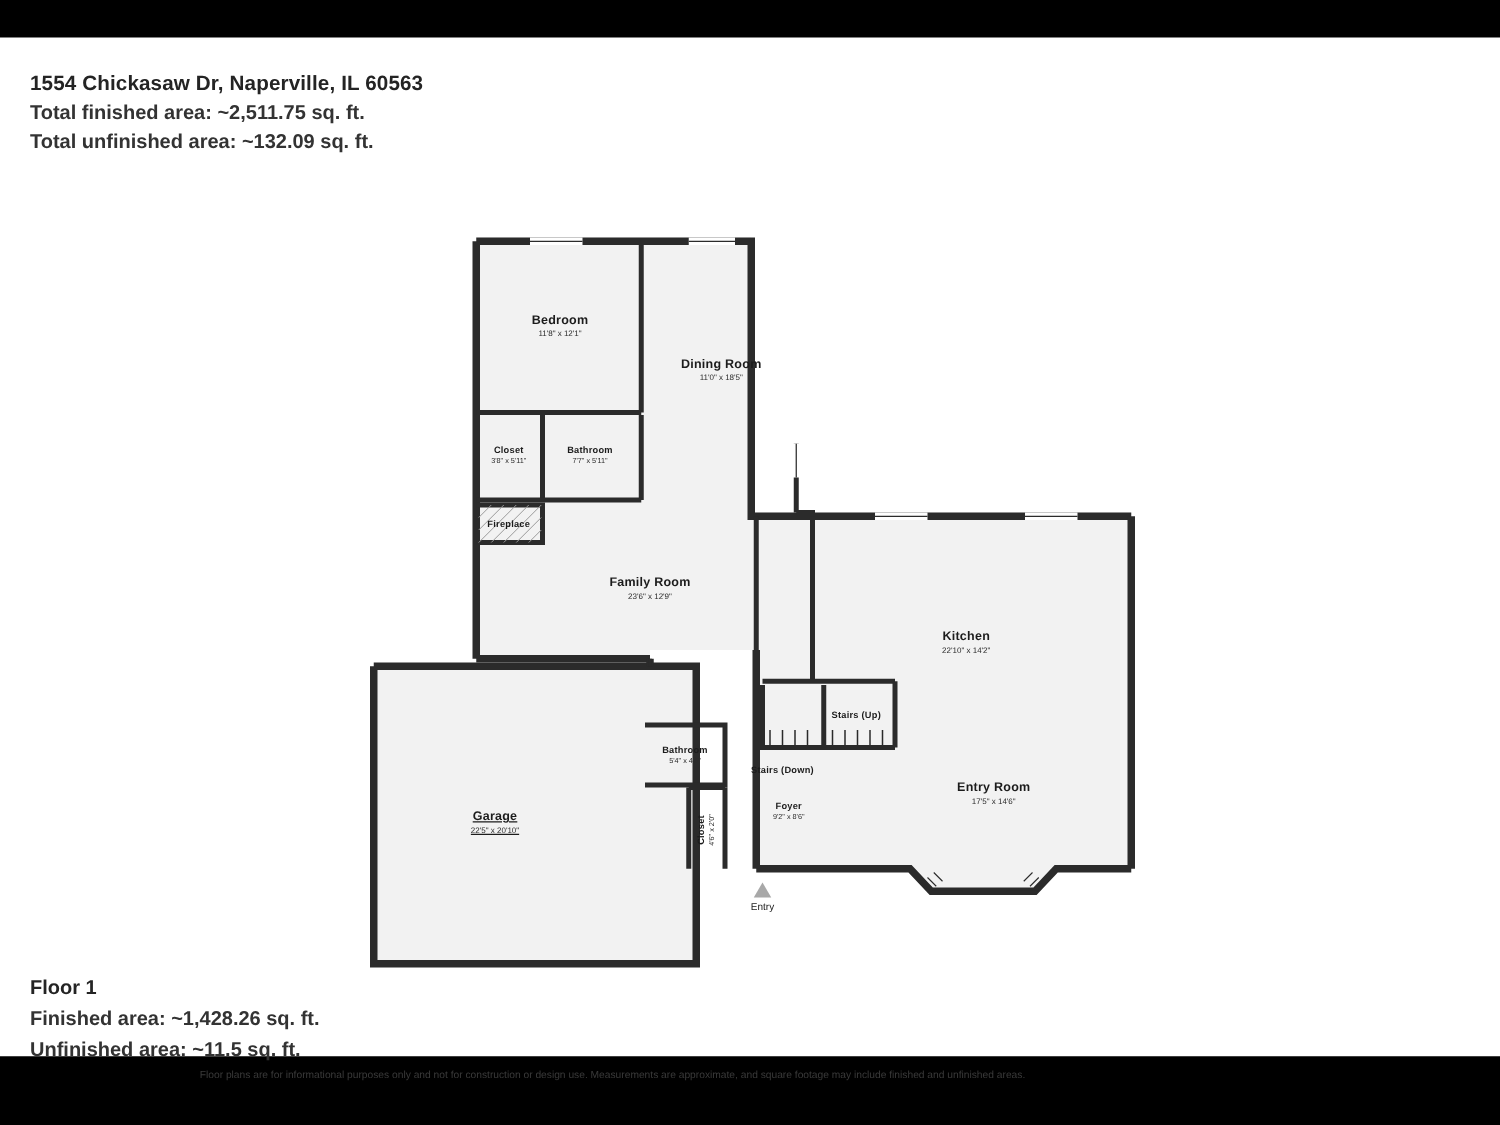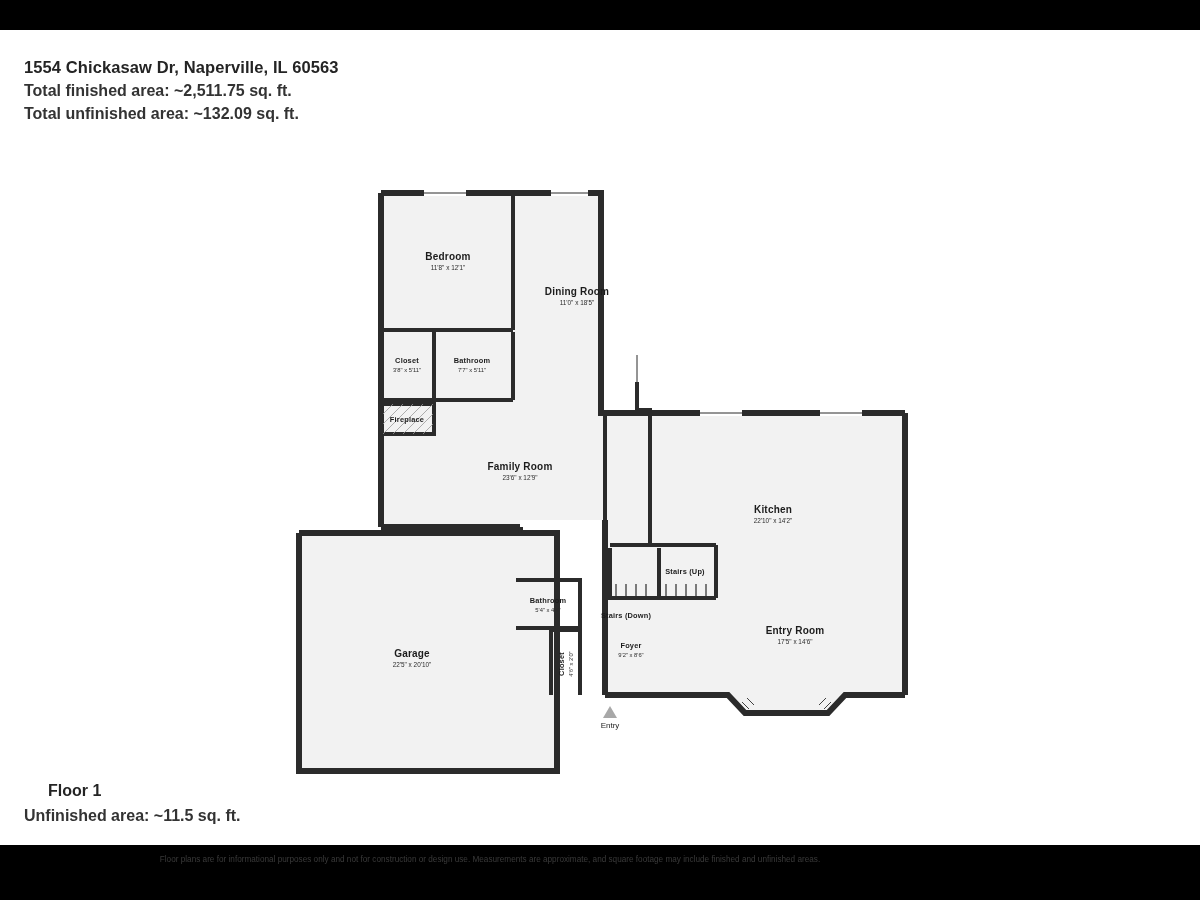--- a/index.html
+++ b/index.html
@@ -46,21 +46,20 @@
   #footer {
     position: absolute;
     left: 24px;
     top: 752px;
     width: 600px;
   }
   #floor-label {
     font-size: 16px;
     font-weight: bold;
     color: #242424;
-    margin-left: 24px;
   }
   #footer .sub { margin-top: 7px; }
   #disclaimer {
     position: absolute;
     left: 0;
     top: 825px;
     width: 980px;
     text-align: center;
     font-size: 8.2px;
     color: #3a3a3a;
@@ -262,31 +261,32 @@
         <span class="rdim">5'4" x 4'6"</span>
       </div>
       <div class="room-label" style="left:795px; top:605px;">
         <span class="rname">Entry Room</span>
         <span class="rdim">17'5" x 14'6"</span>
       </div>
       <div class="room-label small" style="left:631px; top:619px;">
         <span class="rname">Foyer</span>
         <span class="rdim">9'2" x 8'6"</span>
       </div>
-      <div class="room-label" style="left:412px; top:628px;">
+      <div class="room-label" style="left:396px; top:628px;text-decoration:underline;">
         <span class="rname">Garage</span>
         <span class="rdim">22'5" x 20'10"</span>
       </div>
       <div class="room-label small vertical" style="left:565px; top:634px;">
         <span class="rname">Closet</span>
         <span class="rdim">4'6" x 2'0"</span>
       </div>
       <div class="entry-label" style="left:610px; top:691px;">Entry</div>
     </div>
 
     <div id="footer">
       <div id="floor-label">Floor 1</div>
+      <div class="sub">Finished area: ~1,428.26 sq. ft.</div>
       <div class="sub">Unfinished area: ~11.5 sq. ft.</div>
     </div>
 
     <div id="disclaimer">Floor plans are for informational purposes only and not for construction or design use. Measurements are approximate, and square footage may include finished and unfinished areas.</div>
   </div>
 </div>
 
 </body></html>

